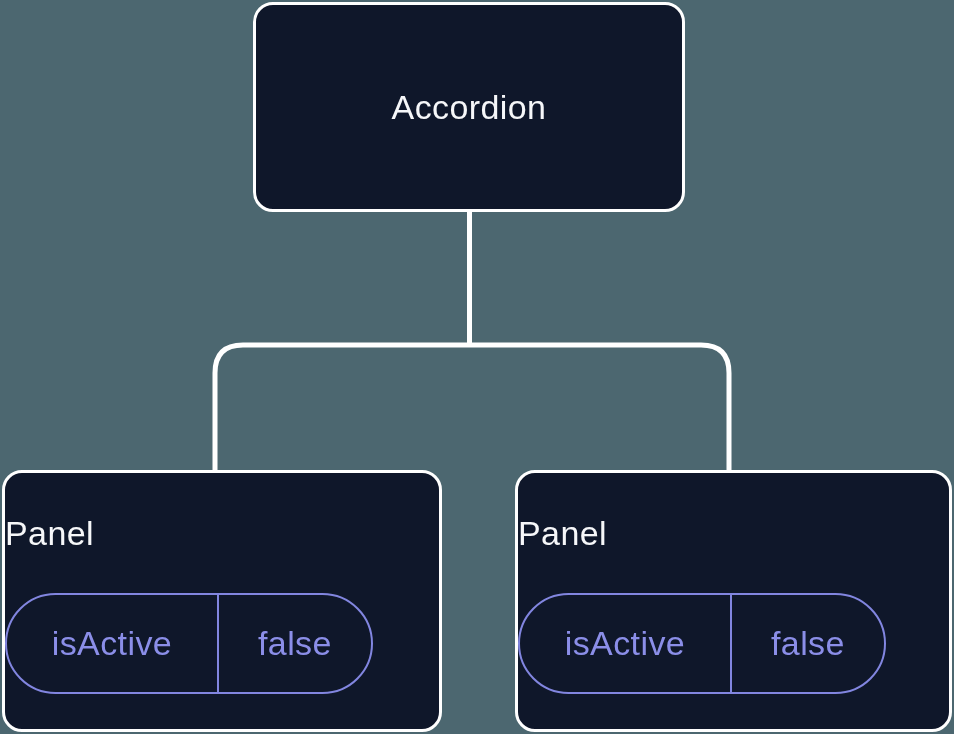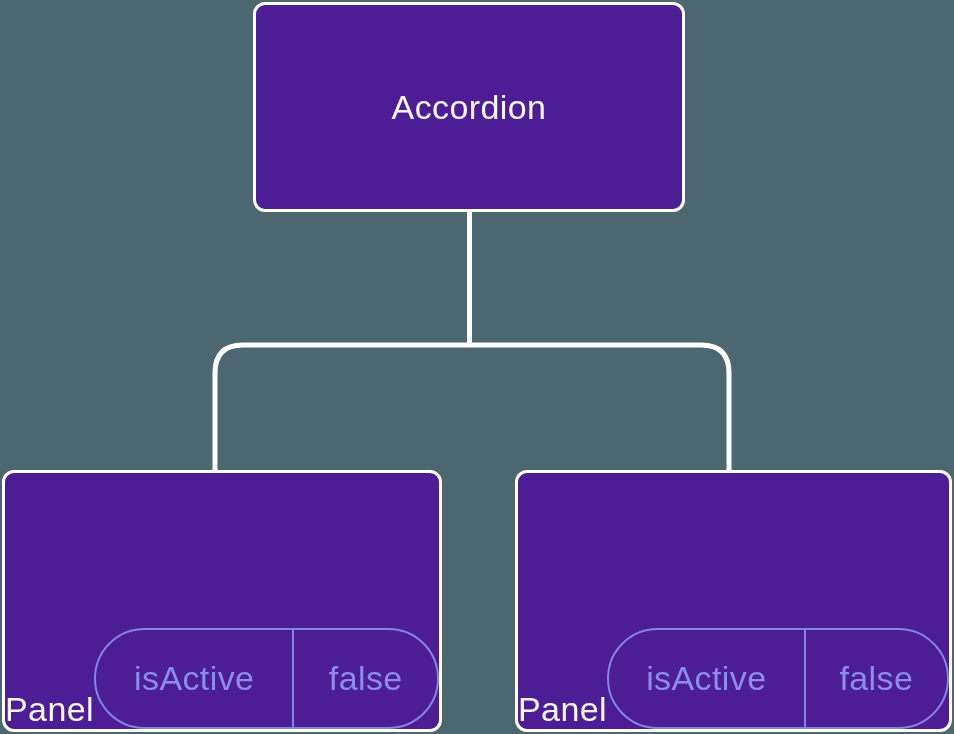--- a/index.html
+++ b/index.html
@@ -18,45 +18,45 @@
     position: absolute;
     left: 0;
     top: 0;
     width: 954px;
     height: 734px;
     pointer-events: none;
   }
   .node {
     position: absolute;
     box-sizing: border-box;
-    background: #4c1d95;
+    background: #0f172a;
     border: 3px solid #FFFFFF;
-    border-radius: 12px;
+    border-radius: 20px;
   }
   .root-node {
     left: 253px;
     top: 2px;
     width: 432px;
     height: 210px;
     display: flex;
     align-items: center;
     justify-content: center;
   }
   .node-label {
     color: #F6F7F9;
     font-size: 34px;
     font-weight: 500;
     letter-spacing: 0.4px;
   }
   .panel-node {
     top: 470px;
     height: 262px;
     display: flex;
-    flex-direction: row;
-    align-items: flex-end;
+    flex-direction: column;
+    align-items: flex-start;
   }
   .panel-left  { left: 2px;   width: 440px; }
   .panel-right { left: 515px; width: 437px; }
   .panel-title {
     margin-top: 40px;
     color: #F6F7F9;
     font-size: 34px;
     font-weight: 500;
     letter-spacing: 0.4px;
     line-height: 40px;

